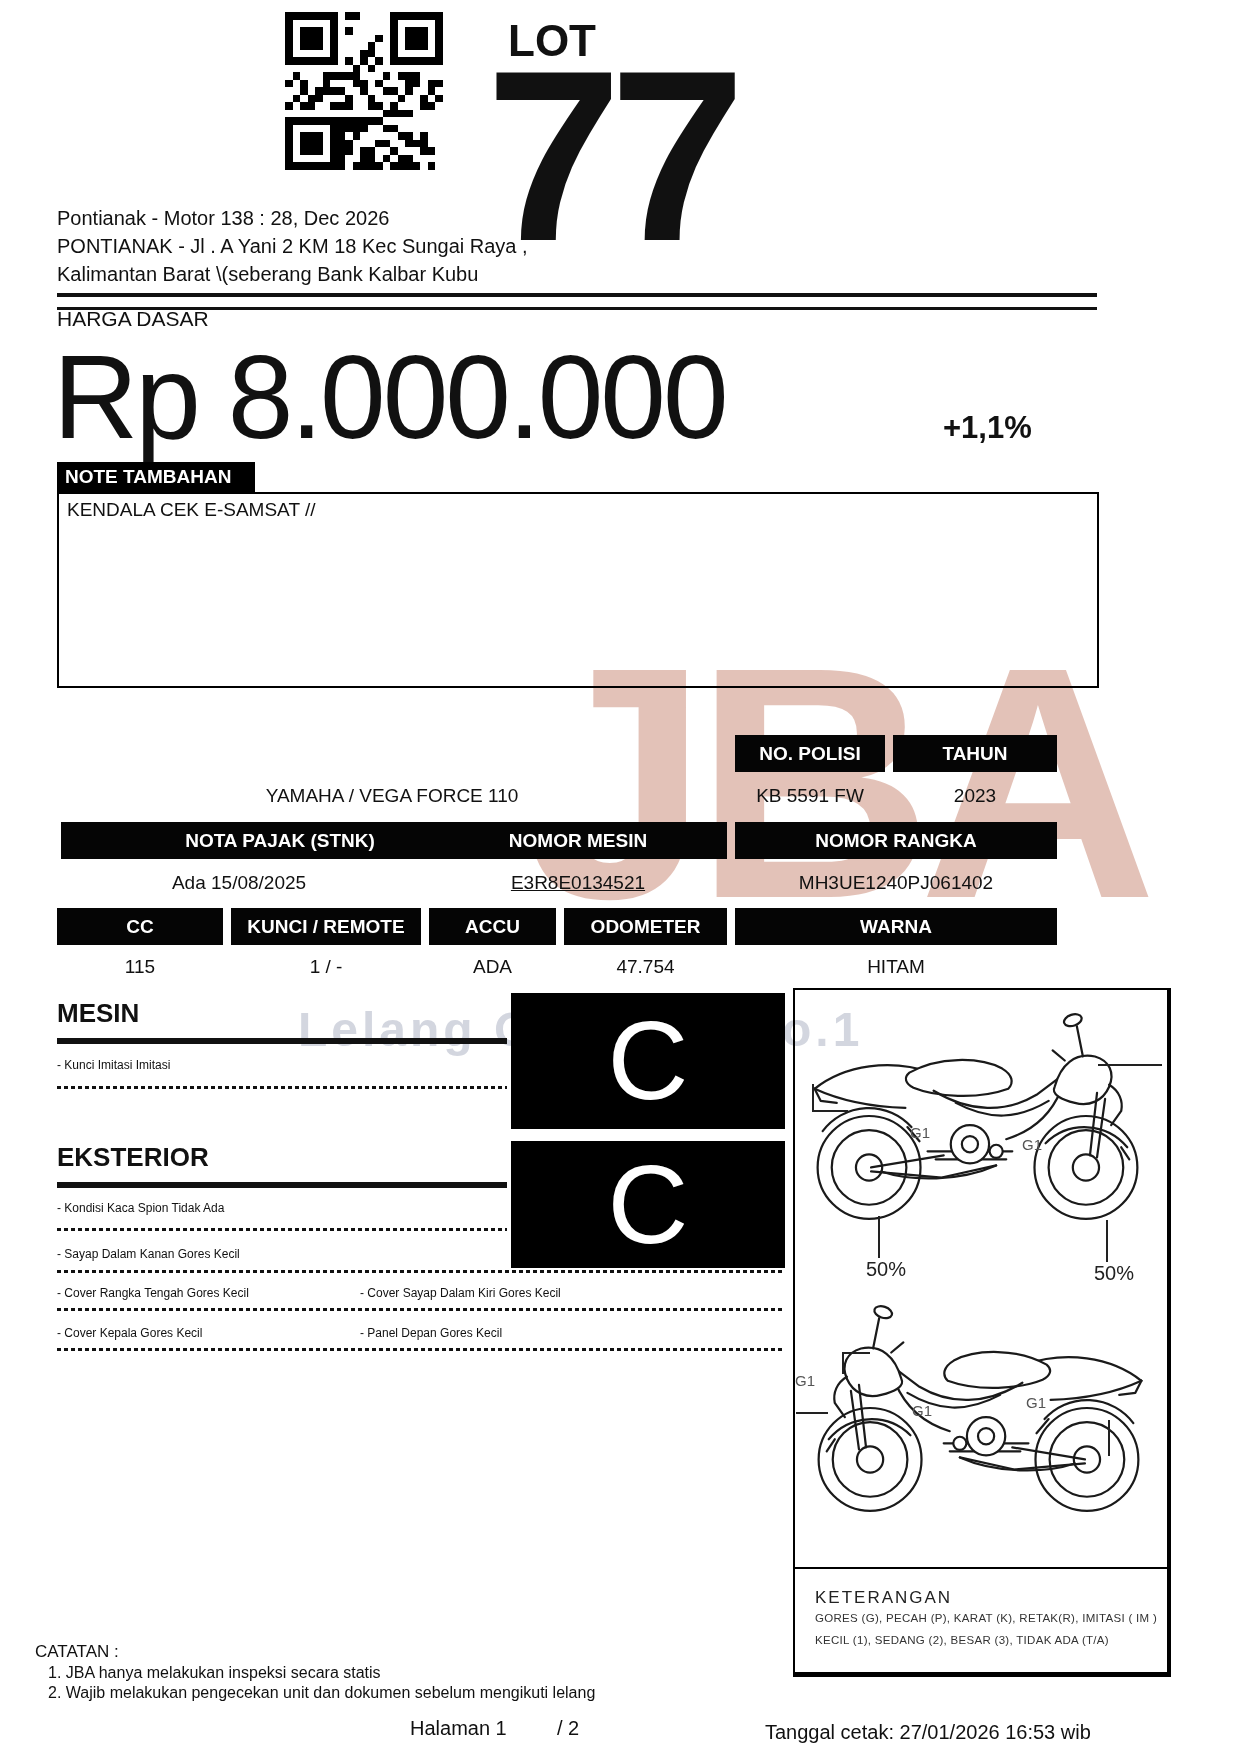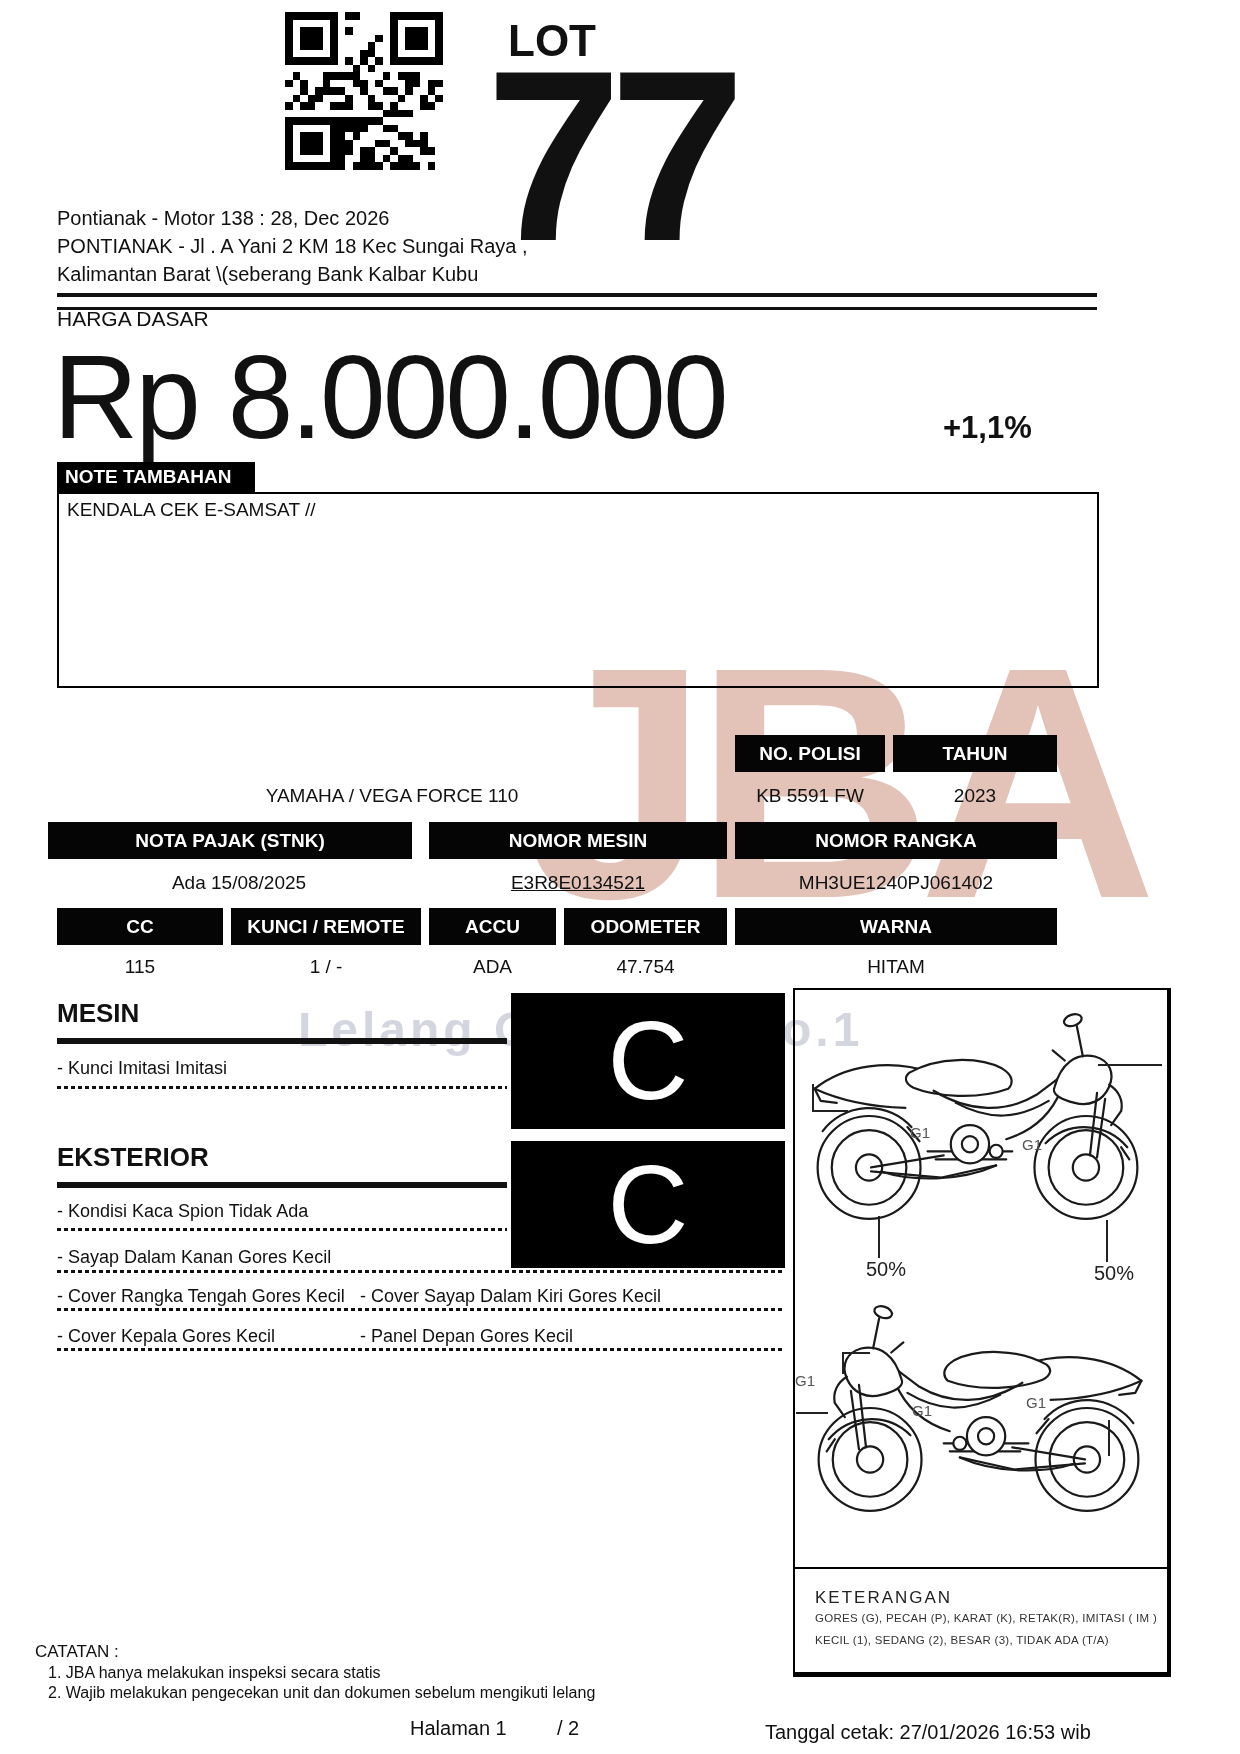--- a/index.html
+++ b/index.html
@@ -33,33 +33,33 @@
             border:2px solid #000;z-index:1;}
   .note-box .content{padding:5px 8px;font-size:19px;}
 
   
   .th{position:absolute;height:37px;line-height:37px;background:#050505;color:#fff;
       font-size:19px;font-weight:700;text-align:center;z-index:1;}
   .td{position:absolute;height:34px;line-height:34px;font-size:19px;text-align:center;z-index:1;}
   .h-merk{left:57px;top:735px;width:670px;}   .v-merk{left:57px;top:779px;width:670px;}
   .h-pol{left:735px;top:735px;width:150px;}   .v-pol{left:735px;top:779px;width:150px;}
   .h-thn{left:893px;top:735px;width:164px;}   .v-thn{left:893px;top:779px;width:164px;}
-  .h-nota{left:48px;top:822px;width:364px;}   .v-nota{left:57px;top:866px;width:364px;}
+  .h-nota{left:61px;top:822px;width:364px;padding-left:37px;}   .v-nota{left:57px;top:866px;width:364px;}
   .h-mes{left:429px;top:822px;width:298px;}   .v-mes{left:429px;top:866px;width:298px;text-decoration:underline;}
   .h-rang{left:735px;top:822px;width:322px;}  .v-rang{left:735px;top:866px;width:322px;}
   .h-cc{left:57px;top:908px;width:166px;}     .v-cc{left:57px;top:950px;width:166px;}
   .h-kun{left:231px;top:908px;width:190px;}   .v-kun{left:231px;top:950px;width:190px;}
   .h-accu{left:429px;top:908px;width:127px;}  .v-accu{left:429px;top:950px;width:127px;}
   .h-odo{left:564px;top:908px;width:163px;}   .v-odo{left:564px;top:950px;width:163px;}
   .h-war{left:735px;top:908px;width:322px;}   .v-war{left:735px;top:950px;width:322px;}
 
   
   .sec-title{position:absolute;left:57px;font-size:26px;font-weight:700;z-index:1;}
   .thick-rule{position:absolute;left:57px;width:450px;height:6px;background:#111;z-index:1;}
-  .insp-item{position:absolute;font-size:18px;z-index:1;}
+  .insp-item{position:absolute;font-size:12px;z-index:1;}
   .dotted{position:absolute;left:57px;height:3px;z-index:1;
           background:repeating-linear-gradient(90deg,#111 0,#111 4px,transparent 4px,transparent 7px);}
   .grade-box{position:absolute;left:511px;width:274px;background:#000;color:#fff;
              text-align:center;z-index:1;}
   .grade-box span{font-size:112px;font-weight:400;}
 
   
   .diagram-box{position:absolute;left:793px;top:988px;width:372px;height:682px;
                border:2px solid #000;border-right-width:4px;border-bottom-width:5px;z-index:1;}
   .bike{position:absolute;left:800px;width:356px;height:232px;z-index:1;}

